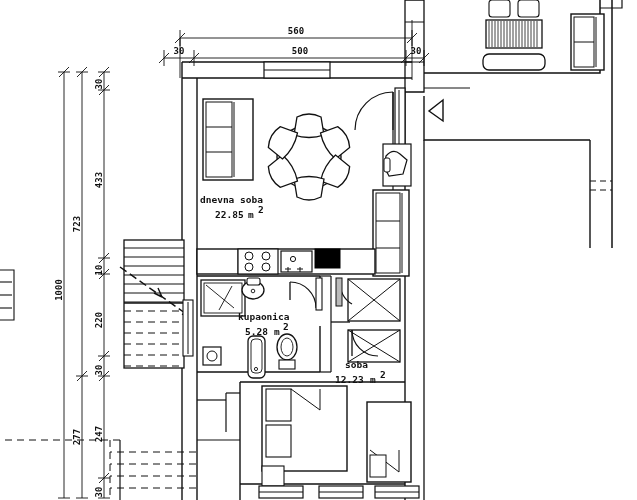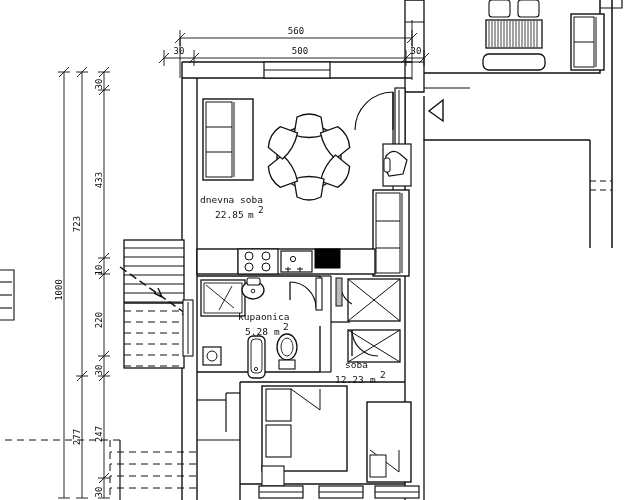--- a/index.html
+++ b/index.html
@@ -1,19 +1,19 @@
 <!DOCTYPE html>
 <html><head>
 <meta charset="utf-8">
 <title>Floor Plan</title>
 <style>
   html,body{margin:0;padding:0;background:#ffffff;}
   body{width:637px;height:500px;overflow:hidden;
        font-family:"DejaVu Sans Mono","Liberation Mono",monospace;}
-  #plan{position:relative;width:637px;height:500px;background:#fff;}
+  #plan{position:relative;width:637px;height:500px;background:#fff;font-weight:bold;}
   svg{display:block;}
   .dimtxt{font-family:"DejaVu Sans Mono","Liberation Mono",monospace;
           font-size:9px;fill:#111;letter-spacing:0px;}
   .roomtxt{font-family:"DejaVu Sans Mono","Liberation Mono",monospace;
            font-size:9.5px;fill:#111;}
 </style>
 </head>
 <body>
 
 <div id="plan">

